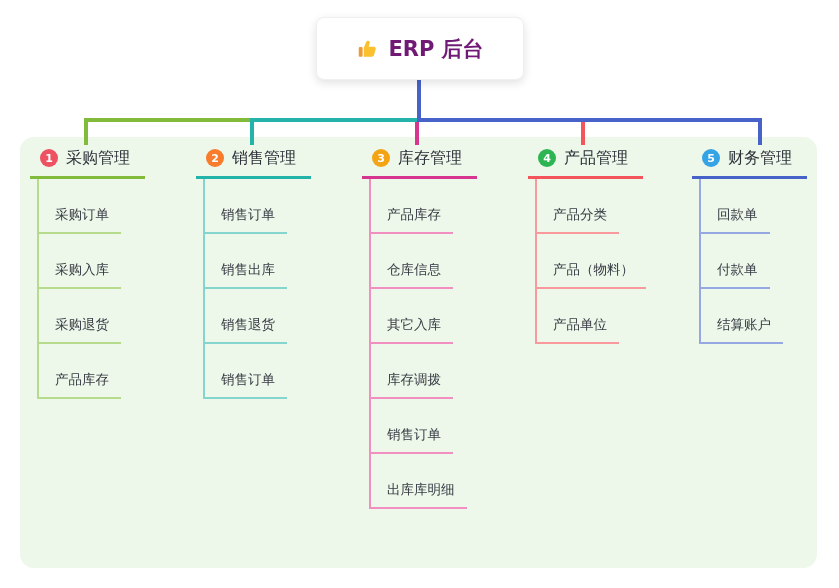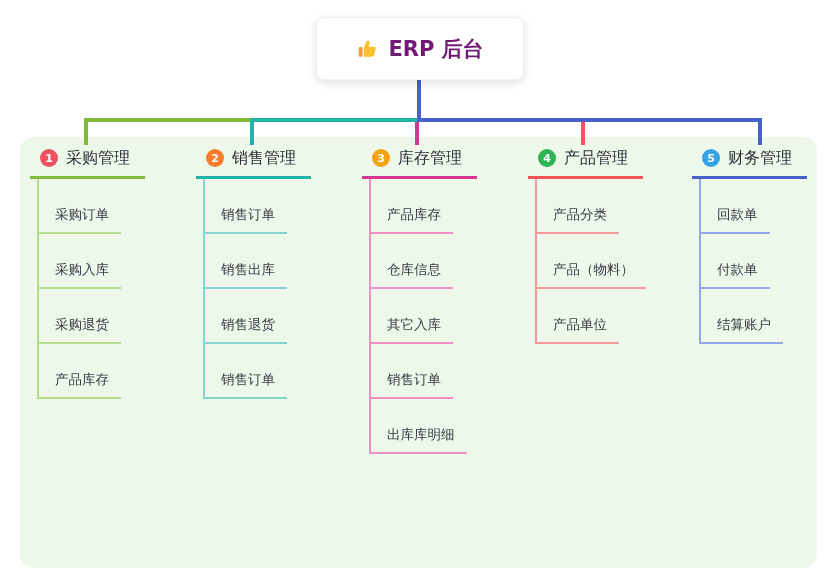--- a/index.html
+++ b/index.html
@@ -126,20 +126,23 @@
           <div class="child">
     <span>产品库存</span>
   </div>
           <div class="child">
     <span>仓库信息</span>
   </div>
           <div class="child">
     <span>其它入库</span>
   </div>
           <div class="child">
+    <span>库存调拨</span>
+  </div>
+          <div class="child">
     <span>销售订单</span>
   </div>
           <div class="child">
     <span>出库库明细</span>
   </div>
         </div>
   </div>
       <div class="branch" style="left: 528px; --line: #f4545c; --lite: #f9999e; --badge: #2eb553;">
     <div class="branch-header">
       <span class="badge">4</span>

